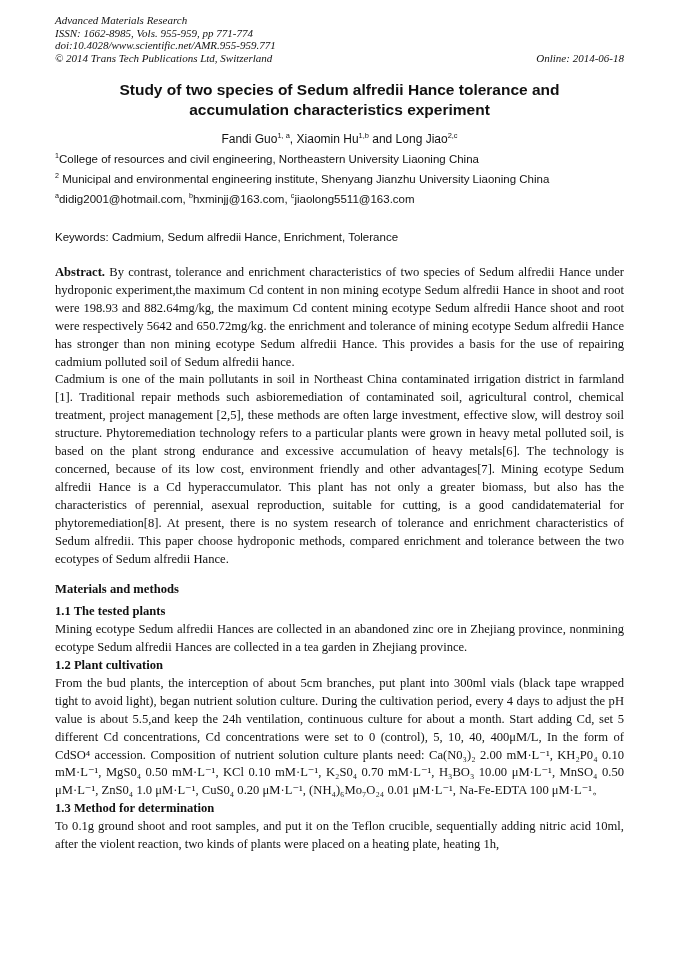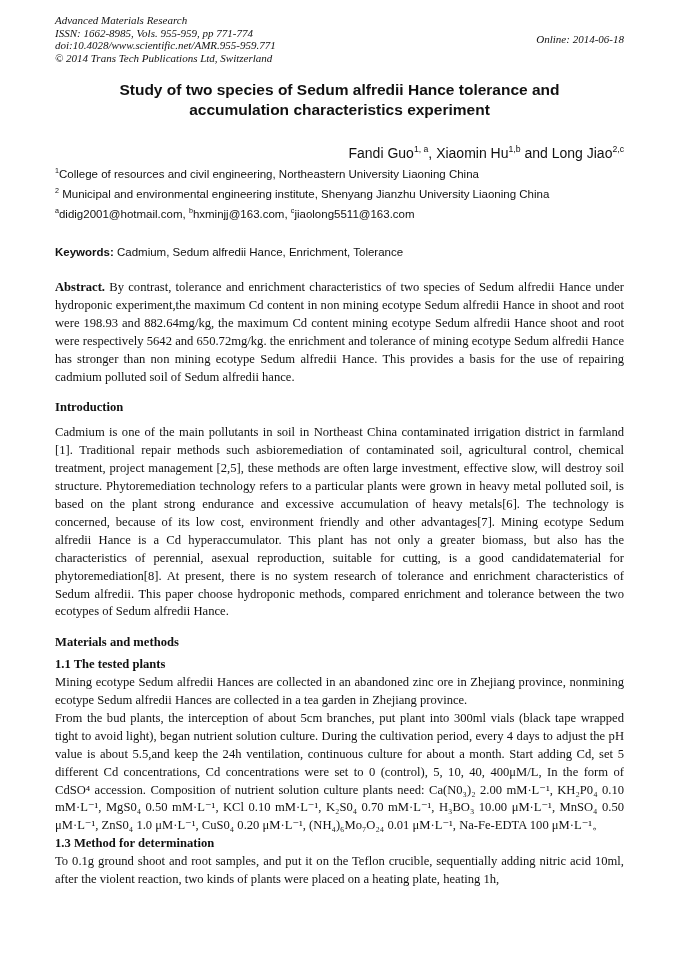--- a/index.html
+++ b/index.html
@@ -8,48 +8,48 @@
     width:678px; height:959px; overflow:hidden;
     font-family:"Liberation Serif","DejaVu Serif",serif;
     color:#111;
   }
   .page {
     position:relative; width:678px; height:959px; background:#ffffff;
     padding:14px 54px 0 55px;
   }
   
   .pub-header {
-    display:flex; justify-content:space-between; align-items:center;
+    display:flex; justify-content:space-between; align-items:flex-end;
     font-style:italic; font-size:11px; line-height:12.5px;
   }
   .pub-right { white-space:nowrap; padding-left:10px; }
   
   .title {
     font-family:"Liberation Sans","DejaVu Sans",sans-serif;
     font-weight:bold; font-size:15.5px; line-height:19.5px;
     text-align:center; margin:16px auto 0; max-width:480px;
   }
   .authors {
     font-family:"Liberation Sans","DejaVu Sans",sans-serif;
-    font-size:14px; text-align:right; margin-top:26px;
+    font-size:12px; text-align:center; margin-top:13px;
   }
   .authors sup, .affil sup, .emails sup {
     font-size:0.62em; vertical-align:super; line-height:0;
   }
   .affil, .emails {
     font-family:"Liberation Sans","DejaVu Sans",sans-serif;
     font-size:11.5px; line-height:14px; text-align:left; margin-top:6px;
   }
   .affil:first-of-type { margin-top:9px; }
   
   .keywords {
     font-family:"Liberation Sans","DejaVu Sans",sans-serif;
     font-size:11.5px; margin-top:25px;
   }
-  .keywords b { font-weight:bold; }
+  .keywords b { font-weight:normal; }
   
   .bodytext {
     font-size:12.6px; line-height:17.9px; text-align:justify;
   }
   .abstract-p { margin-top:21px; }
   h2.sec {
     font-size:12.6px; line-height:17.9px; font-weight:bold;
     margin-top:13px; margin-bottom:7px;
   }
   h2.sec-tight { margin-bottom:4px; }
@@ -79,26 +79,26 @@
 
   <div class="affil"><sup>1</sup><span>College of resources and civil engineering, Northeastern University Liaoning China</span></div>
   <div class="affil"><sup>2</sup><span> Municipal and environmental engineering institute, Shenyang Jianzhu University Liaoning China</span></div>
 
   <div class="emails"><span><sup>a</sup><span>didig2001@hotmail.com</span><span>, </span></span><span><sup>b</sup><span>hxminjj@163.com</span><span>, </span></span><span><sup>c</sup><span>jiaolong5511@163.com</span></span></div>
 
   <p class="keywords"><b>Keywords:</b><span> Cadmium, Sedum alfredii Hance, Enrichment, Tolerance</span></p>
 
   <p class="bodytext abstract-p"><b>Abstract.</b><span> By contrast, tolerance and enrichment characteristics of two species of Sedum alfredii Hance under hydroponic experiment,the maximum Cd content in non mining ecotype Sedum alfredii Hance in shoot and root were 198.93 and 882.64mg/kg, the maximum Cd content mining ecotype Sedum alfredii Hance shoot and root were respectively 5642 and 650.72mg/kg. the enrichment and tolerance of mining ecotype Sedum alfredii Hance has stronger than non mining ecotype Sedum alfredii Hance. This provides a basis for the use of repairing cadmium polluted soil of Sedum alfredii hance.</span></p>
 
-  <h2 class="sec">Introduction</h2>
   <p class="bodytext flow">Cadmium is one of the main pollutants in soil in Northeast China contaminated irrigation district in farmland [1]. Traditional repair methods such asbioremediation of contaminated soil, agricultural control, chemical treatment, project management [2,5], these methods are often large investment, effective slow, will destroy soil structure. Phytoremediation technology refers to a particular plants were grown in heavy metal polluted soil, is based on the plant strong endurance and excessive accumulation of heavy metals[6]. The technology is concerned, because of its low cost, environment friendly and other advantages[7]. Mining ecotype Sedum alfredii Hance is a Cd hyperaccumulator. This plant has not only a greater biomass, but also has the characteristics of perennial, asexual reproduction, suitable for cutting, is a good candidatematerial for phytoremediation[8]. At present, there is no system research of tolerance and enrichment characteristics of Sedum alfredii. This paper choose hydroponic methods, compared enrichment and tolerance between the two ecotypes of Sedum alfredii Hance.</p>
 
   <h2 class="sec sec-tight">Materials and methods</h2>
 
   <h3 class="subsec">1.1 The tested plants</h3>
   <p class="bodytext flow">Mining ecotype Sedum alfredii Hances are collected in an abandoned zinc ore in Zhejiang province, nonmining ecotype Sedum alfredii Hances are collected in a tea garden in Zhejiang province.</p>
 
+  <h3 class="subsec">1.2 Plant cultivation</h3>
   <p class="bodytext flow">From the bud plants, the interception of about 5cm branches, put plant into 300ml vials (black tape wrapped tight to avoid light), began nutrient solution culture. During the cultivation period, every 4 days to adjust the pH value is about 5.5,and keep the 24h ventilation, continuous culture for about a month. Start adding Cd, set 5 different Cd concentrations, Cd concentrations were set to 0 (control), 5, 10, 40, 400μM/L, In the form of CdSO⁴ accession. Composition of nutrient solution culture plants need: Ca(N0₃)₂ 2.00 mM·L⁻¹, KH₂P0₄ 0.10 mM·L⁻¹, MgS0₄ 0.50 mM·L⁻¹, KCl 0.10 mM·L⁻¹, K₂S0₄ 0.70 mM·L⁻¹, H₃BO₃ 10.00 μM·L⁻¹, MnSO₄ 0.50 μM·L⁻¹, ZnS0₄ 1.0 μM·L⁻¹, CuS0₄ 0.20 μM·L⁻¹, (NH₄)₆Mo₇O₂₄ 0.01 μM·L⁻¹, Na-Fe-EDTA 100 μM·L⁻¹。</p>
 
   <h3 class="subsec">1.3 Method for determination</h3>
   <p class="bodytext flow">To 0.1g ground shoot and root samples, and put it on the Teflon crucible, sequentially adding nitric acid 10ml, after the violent reaction, two kinds of plants were placed on a heating plate, heating 1h,</p>
 
 </div>
 
 </body></html>

